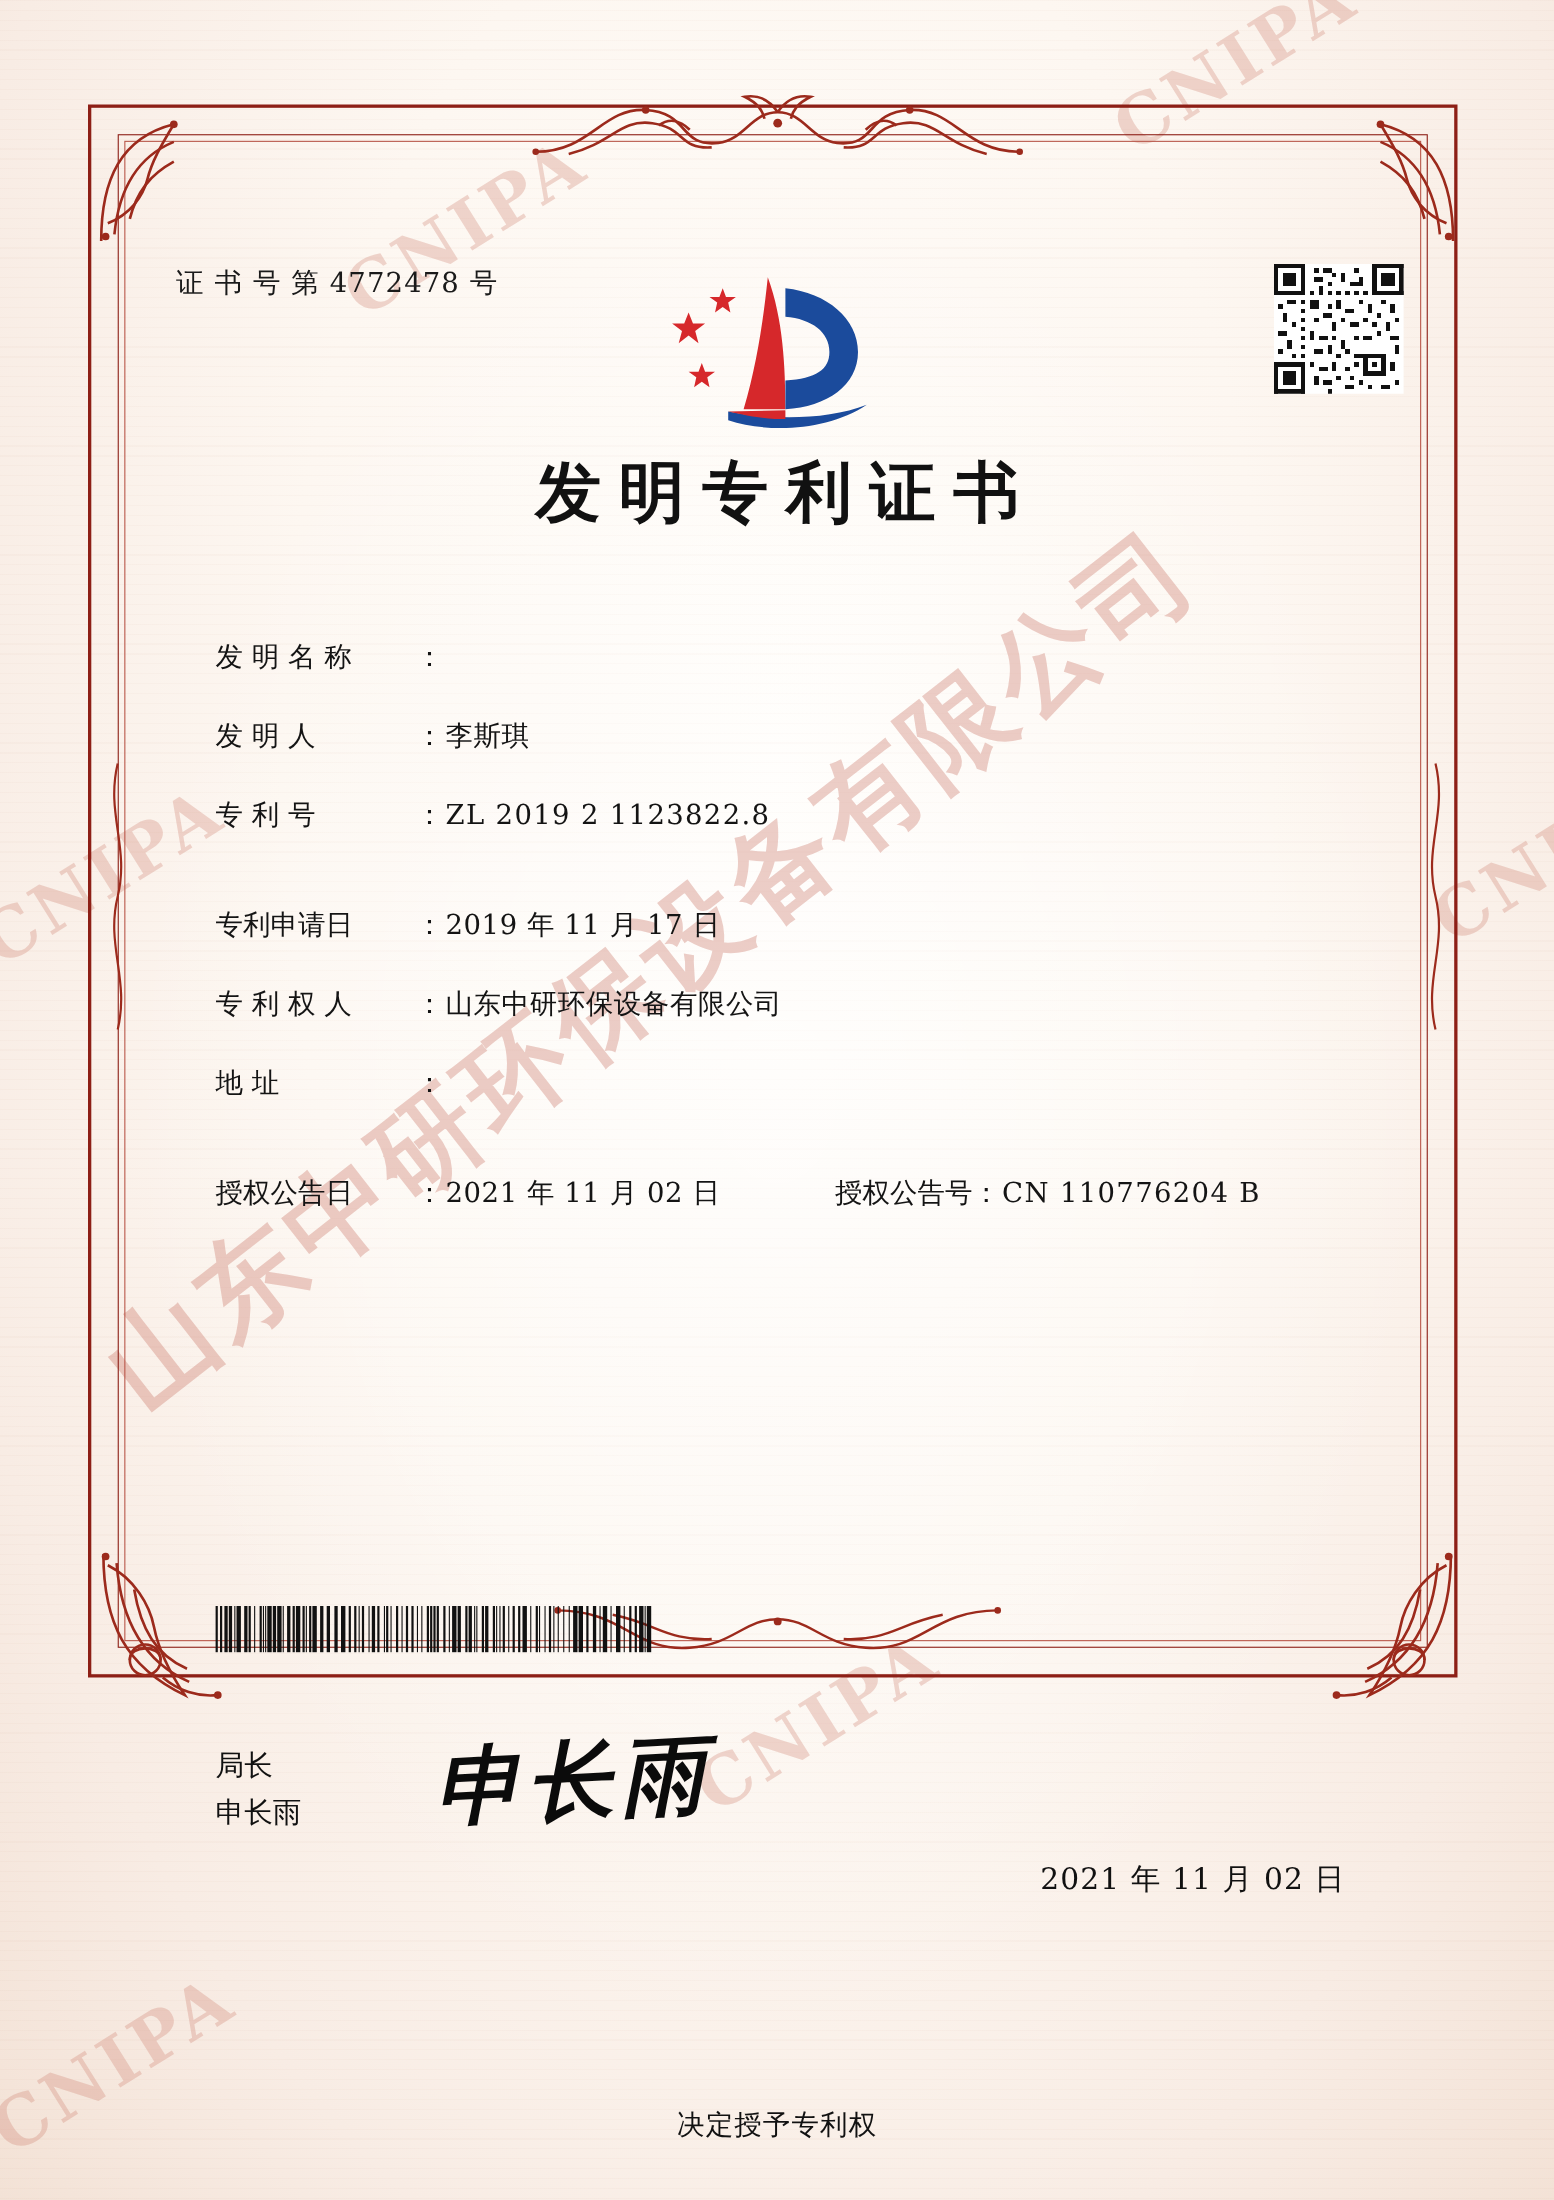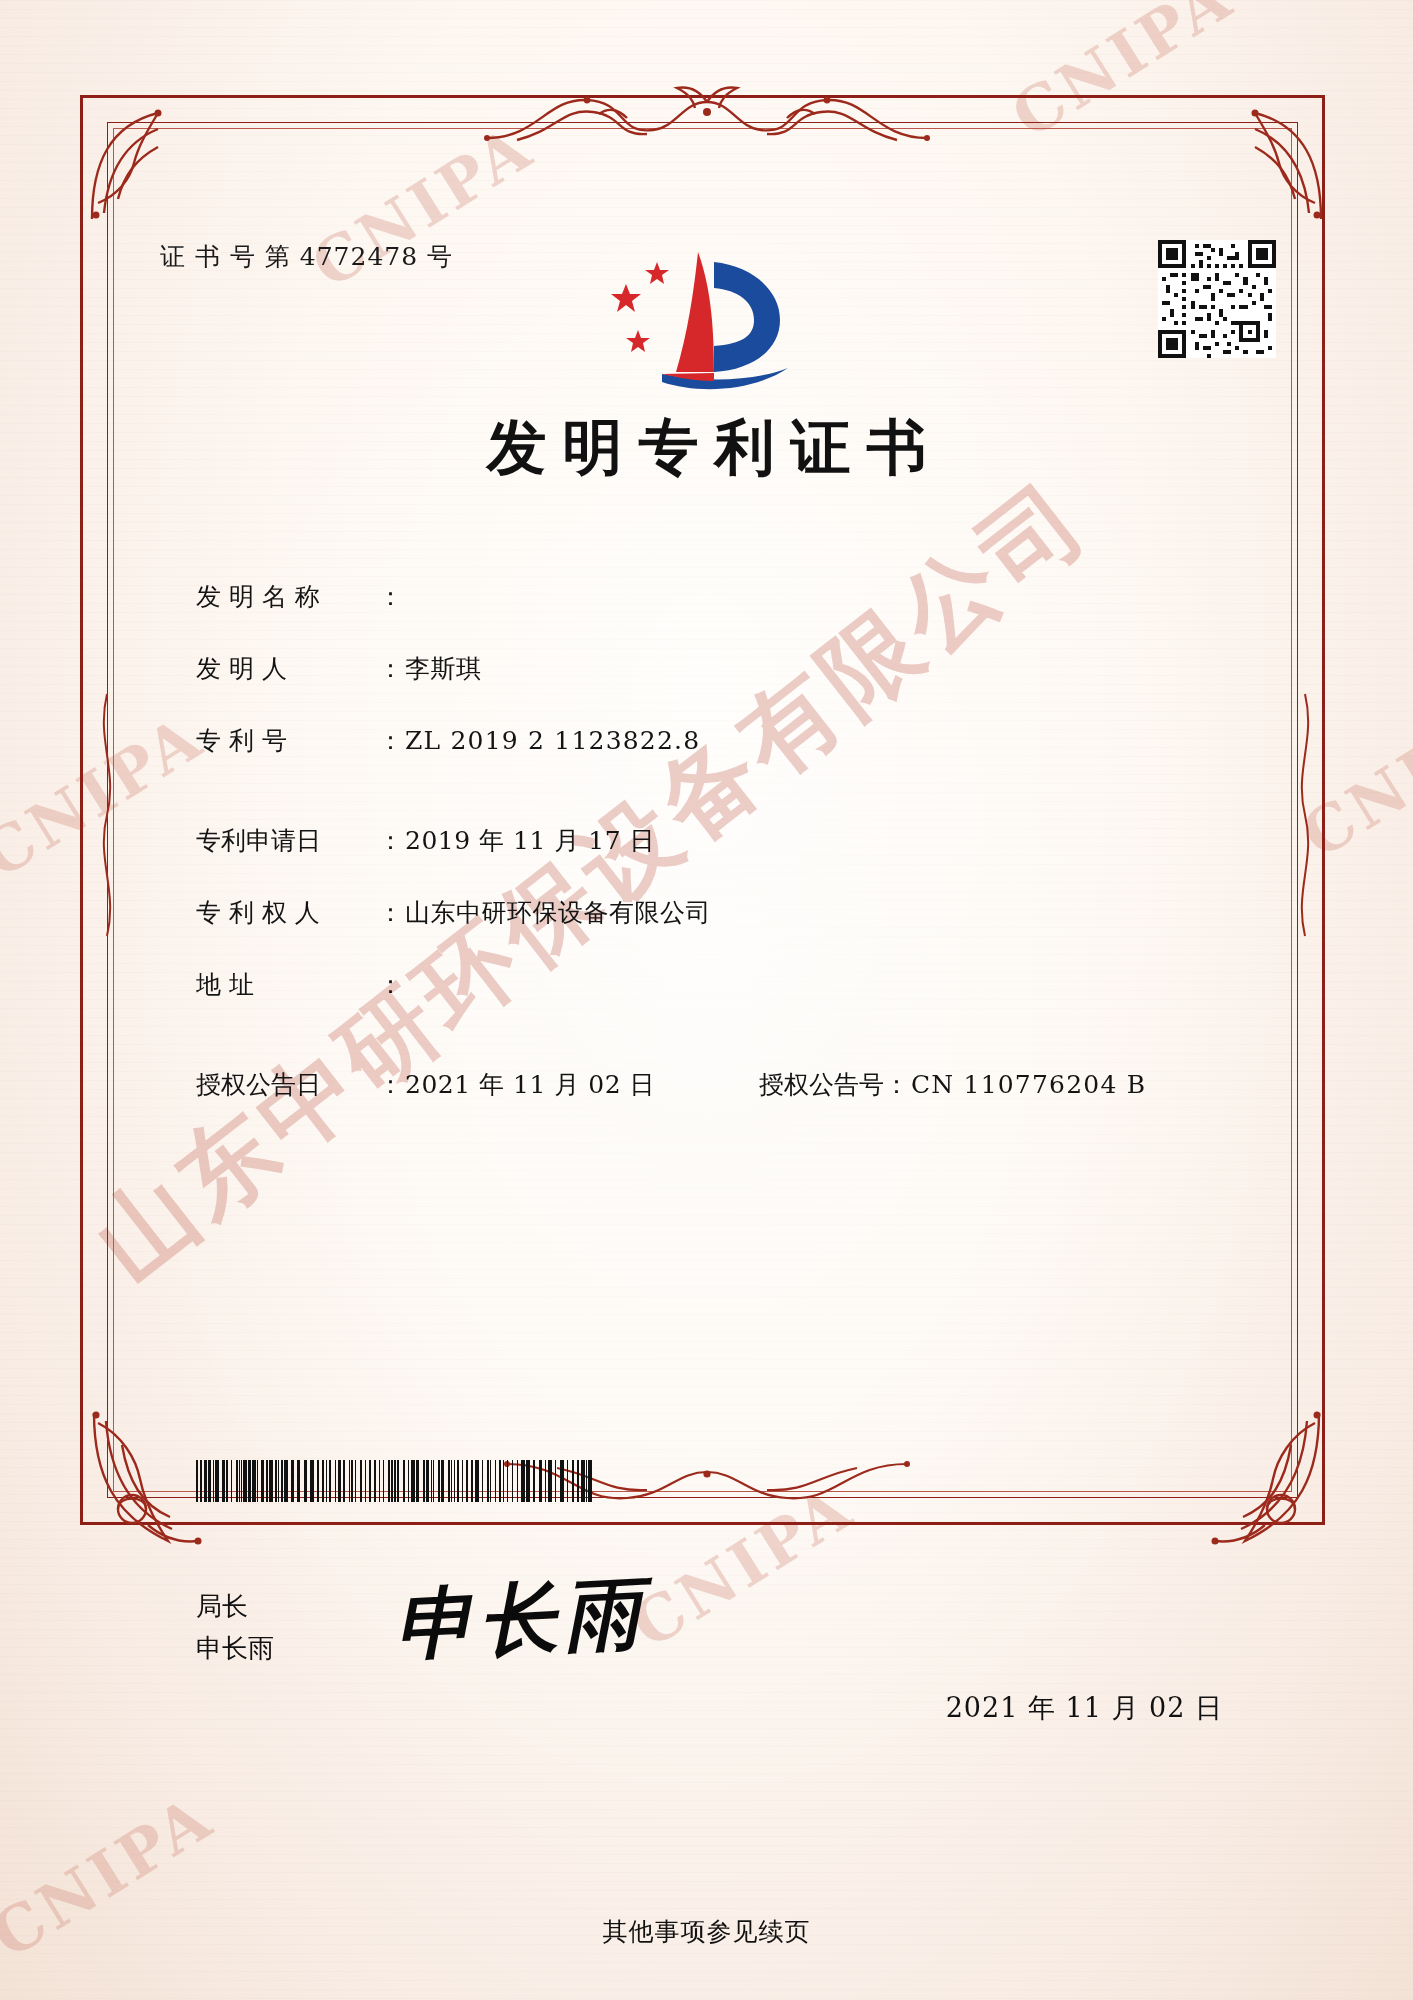--- a/index.html
+++ b/index.html
@@ -657,14 +657,14 @@
     </div>
 
   <div class="sig-label">
     <div>局长</div>
     <div>申长雨</div>
   </div>
   <div class="sig-script">申长雨</div>
 
   <div class="issue-date">2021 年 11 月 02 日</div>
 
-  <div class="footer-note">其他事项参见续页</div>
+  <div class="footer-note">决定授予专利权</div>
 </div>
 
 </body></html>

